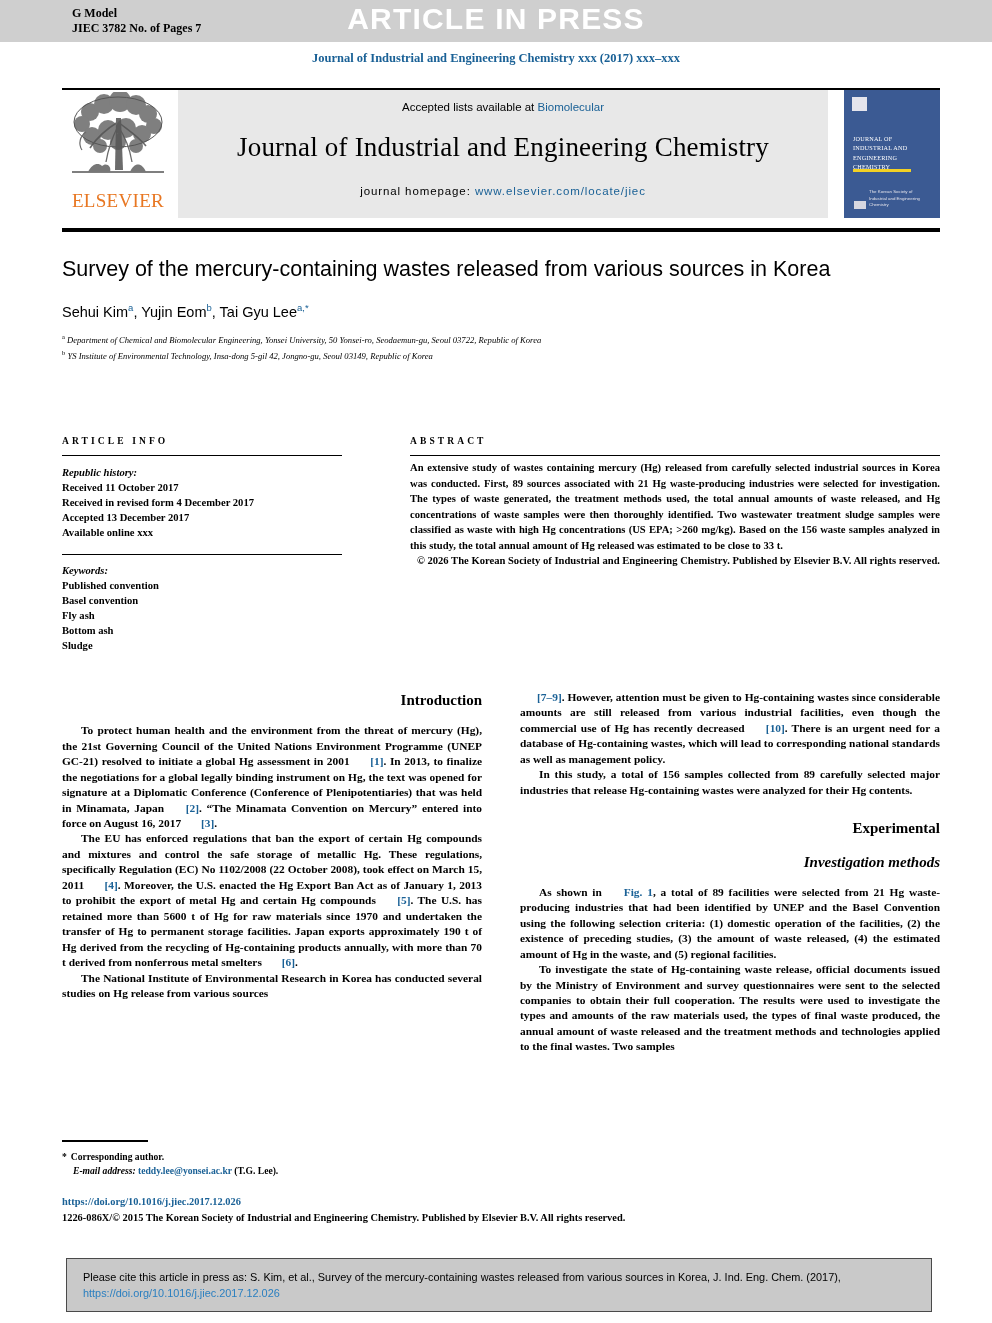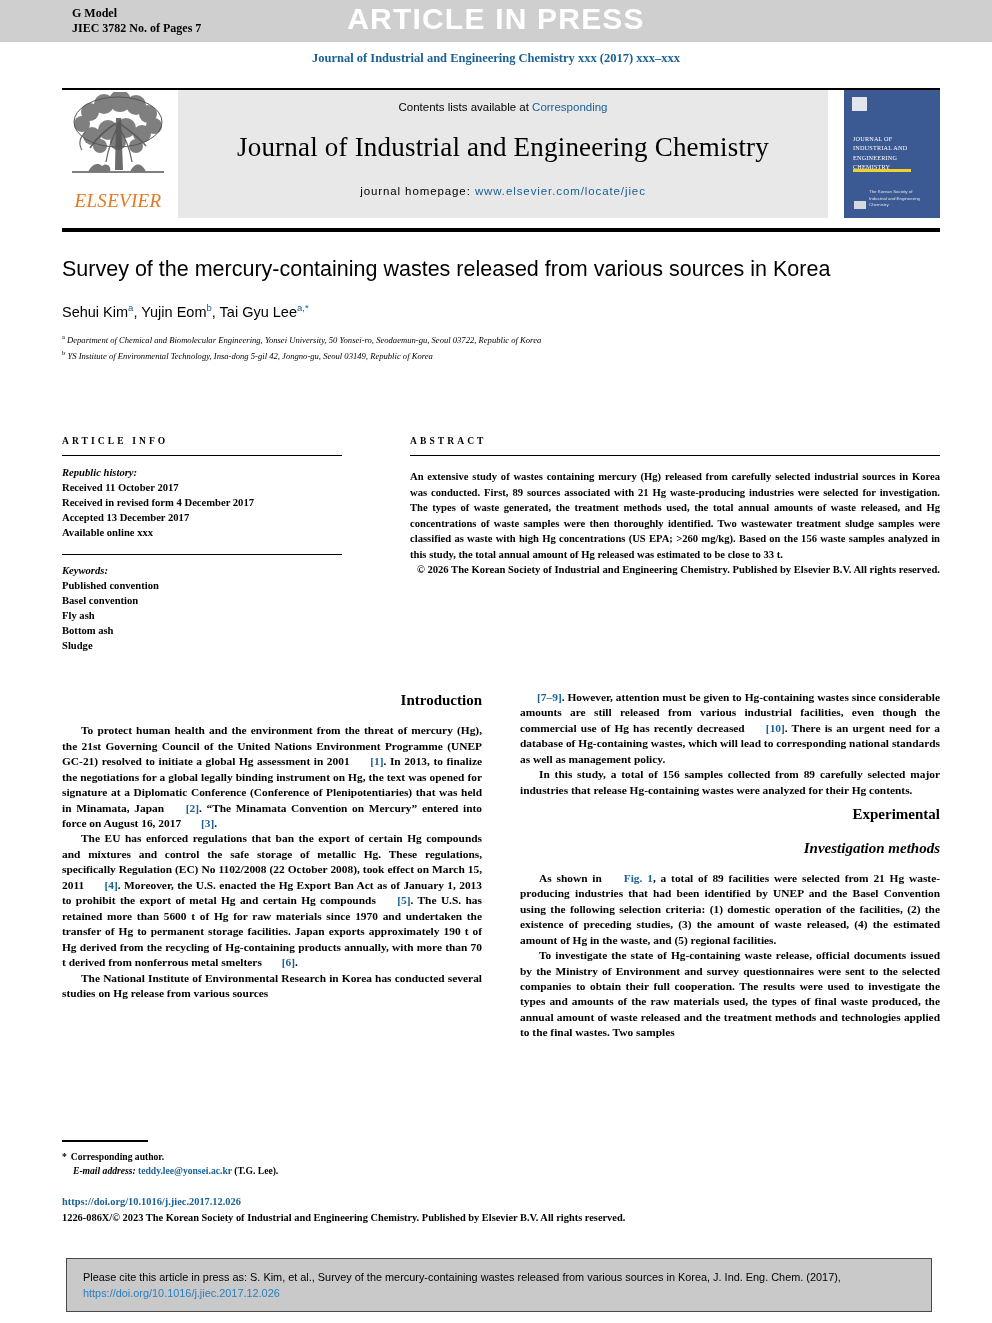--- a/index.html
+++ b/index.html
@@ -78,21 +78,20 @@
   .tree-svg { position: absolute; left: 6px; top: 2px; }
   .elsevier-word {
     position: absolute;
     left: 0; top: 100px;
     width: 112px;
     text-align: center;
     font-family: "Liberation Serif", serif;
     font-size: 19px;
     letter-spacing: 0.3px;
     color: #E87722;
-    font-style: italic;
   }
   .masthead-center {
     position: absolute;
     left: 116px; top: 0;
     width: 650px; height: 128px;
     background: #e8e8e8;
     text-align: center;
   }
   .contents-line {
     margin-top: 11px;
@@ -231,21 +230,21 @@
   .hist .lab { font-style: italic; }
   .kw {
     margin-top: 8px;
     font-family: "Liberation Serif", serif;
     font-size: 10.6px;
     line-height: 1.42;
     font-weight: bold;
   }
   .kw .lab { font-style: italic; }
   .abs-body {
-    margin-top: 13px;
+    margin-top: 4px;
     font-family: "Liberation Serif", serif;
     font-size: 10.6px;
     font-weight: bold;
     line-height: 1.47;
     text-align: justify;
   }
   .abs-copy {
     font-family: "Liberation Serif", serif;
     font-size: 10.6px;
     font-weight: bold;
@@ -275,21 +274,21 @@
     font-family: "Liberation Serif", serif;
     font-size: 15px;
     font-weight: bold;
     margin: 0 0 13px 0;
     text-align: right;
   }
   .bhead.sub {
     font-style: italic;
     margin: 14px 0 12px 0;
   }
-  .bhead.spaced-top { margin-top: 6px; }
+  .bhead.spaced-top { margin-top: 20px; }
   .bpar { margin: 0; text-indent: 19px; }
   .bpar.noind { text-indent: 0; }
   a.ref, .ref { color: #1a6196; text-decoration: none; padding-left: 17px; }
 
   
   .footnote {
     position: absolute;
     left: 62px; top: 1140px;
     width: 420px;
   }
@@ -381,21 +380,21 @@
         <path d="M20 80 C24 72 30 70 34 74 C38 70 44 74 42 80 Z" fill="#777"></path>
         <path d="M62 80 C66 70 74 70 78 80 Z" fill="#777"></path>
         <path d="M18 40 C12 44 10 52 14 58" stroke="#6b6b6b" stroke-width="1.2" fill="none"></path>
       </g>
     </svg>
     <div class="elsevier-word">ELSEVIER</div>
   </div>
 
   <div class="masthead-center">
     <div class="contents-line">
-      <span>Contents lists available at </span><span class="sd">Corresponding</span>
+      <span>Accepted lists available at </span><span class="sd">Biomolecular</span>
     </div>
     <div class="journal-title-big">Journal of Industrial and Engineering Chemistry</div>
     <div class="homepage-line">
       <span>journal homepage: </span><span class="url">www.elsevier.com/locate/jiec</span>
     </div>
   </div>
 
   <div class="cover-thumb">
     <div class="cover-logo-box"></div>
     <div class="cover-title">Journal of Industrial and Engineering Chemistry</div>
@@ -473,18 +472,18 @@
 </div>
 
 <div class="footnote">
   <div class="rule"></div>
   <div class="ln"><span class="star">*</span><span>Corresponding author.</span></div>
   <div class="ln"><span class="em-lab">E-mail address:</span> <a href="#">teddy.lee@yonsei.ac.kr</a> <span>(T.G. Lee).</span></div>
 </div>
 
 <div class="doi-block">
   <div class="link">https://doi.org/10.1016/j.jiec.2017.12.026</div>
-  <div>1226-086X/© 2023 The Korean Society of Industrial and Engineering Chemistry. Published by Elsevier B.V. All rights reserved.</div>
+  <div>1226-086X/© 2015 The Korean Society of Industrial and Engineering Chemistry. Published by Elsevier B.V. All rights reserved.</div>
 </div>
 
 <div class="cite-box">
   <div class="cite-text"><span>Please cite this article in press as: S. Kim, et al., Survey of the mercury-containing wastes released from various sources in Korea, J. Ind. Eng. Chem. (2017), </span><span class="link">https://doi.org/10.1016/j.jiec.2017.12.026</span></div>
 </div>
 
 </body></html>

